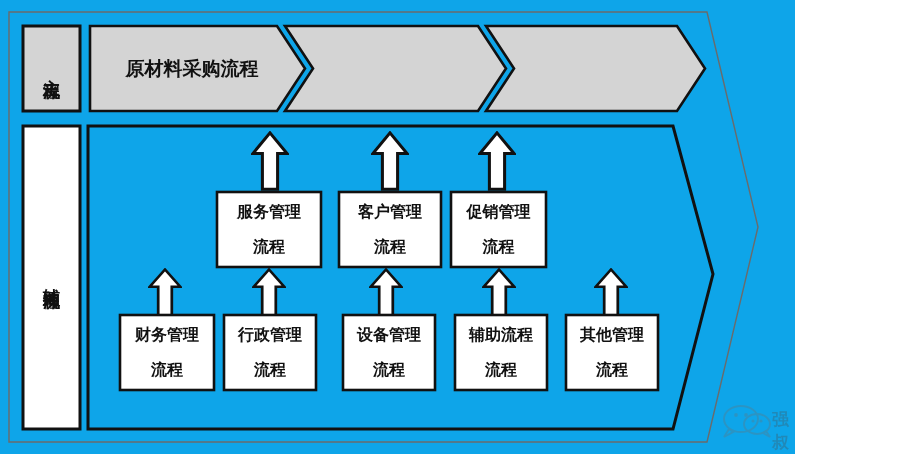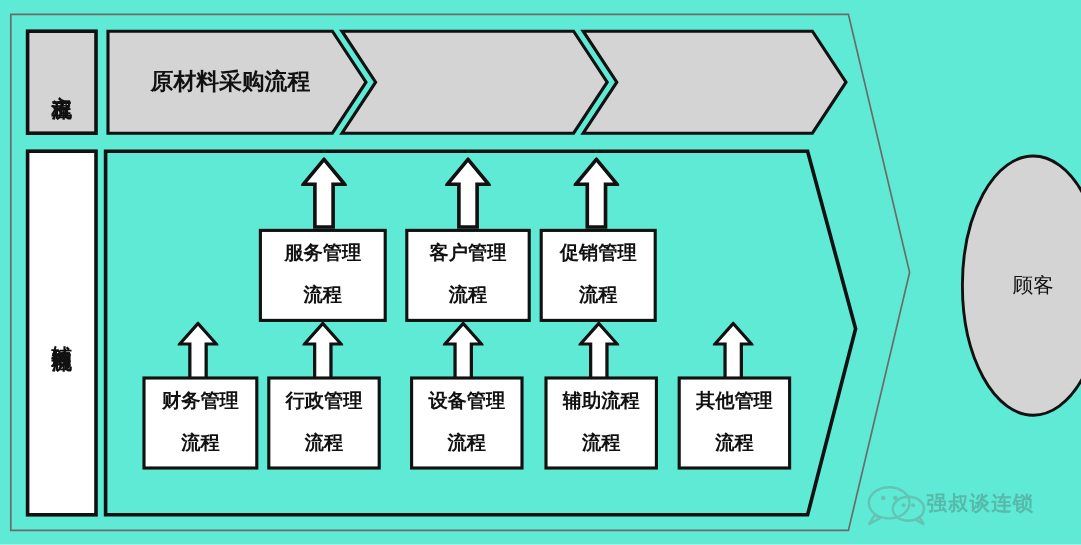--- a/index.html
+++ b/index.html
@@ -5,24 +5,25 @@
   html, body {
     margin: 0;
     padding: 0;
     background: #ffffff;
   }
   body {
     font-family: "Liberation Serif", "DejaVu Serif", serif;
   }
   #canvas {
     position: relative;
-    width: 901px;
+    width: 778px;
     height: 454px;
-    background: #5eead4;
+    background: #0ea5e9;
     overflow: hidden;
+    padding-left: 17px;
   }
   #vec {
     position: absolute;
     left: 0;
     top: 0;
     width: 901px;
     height: 454px;
   }
   .lbl {
     position: absolute;

